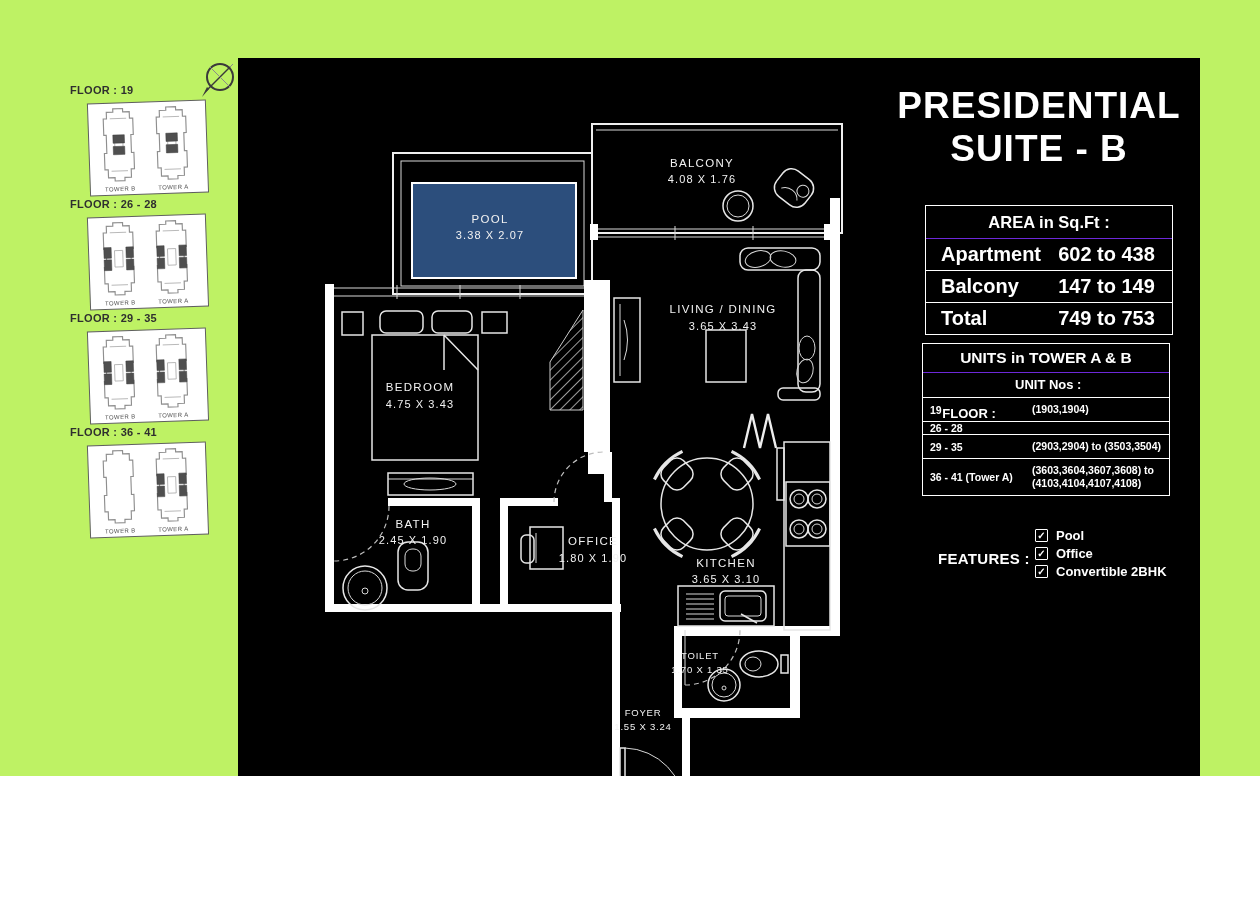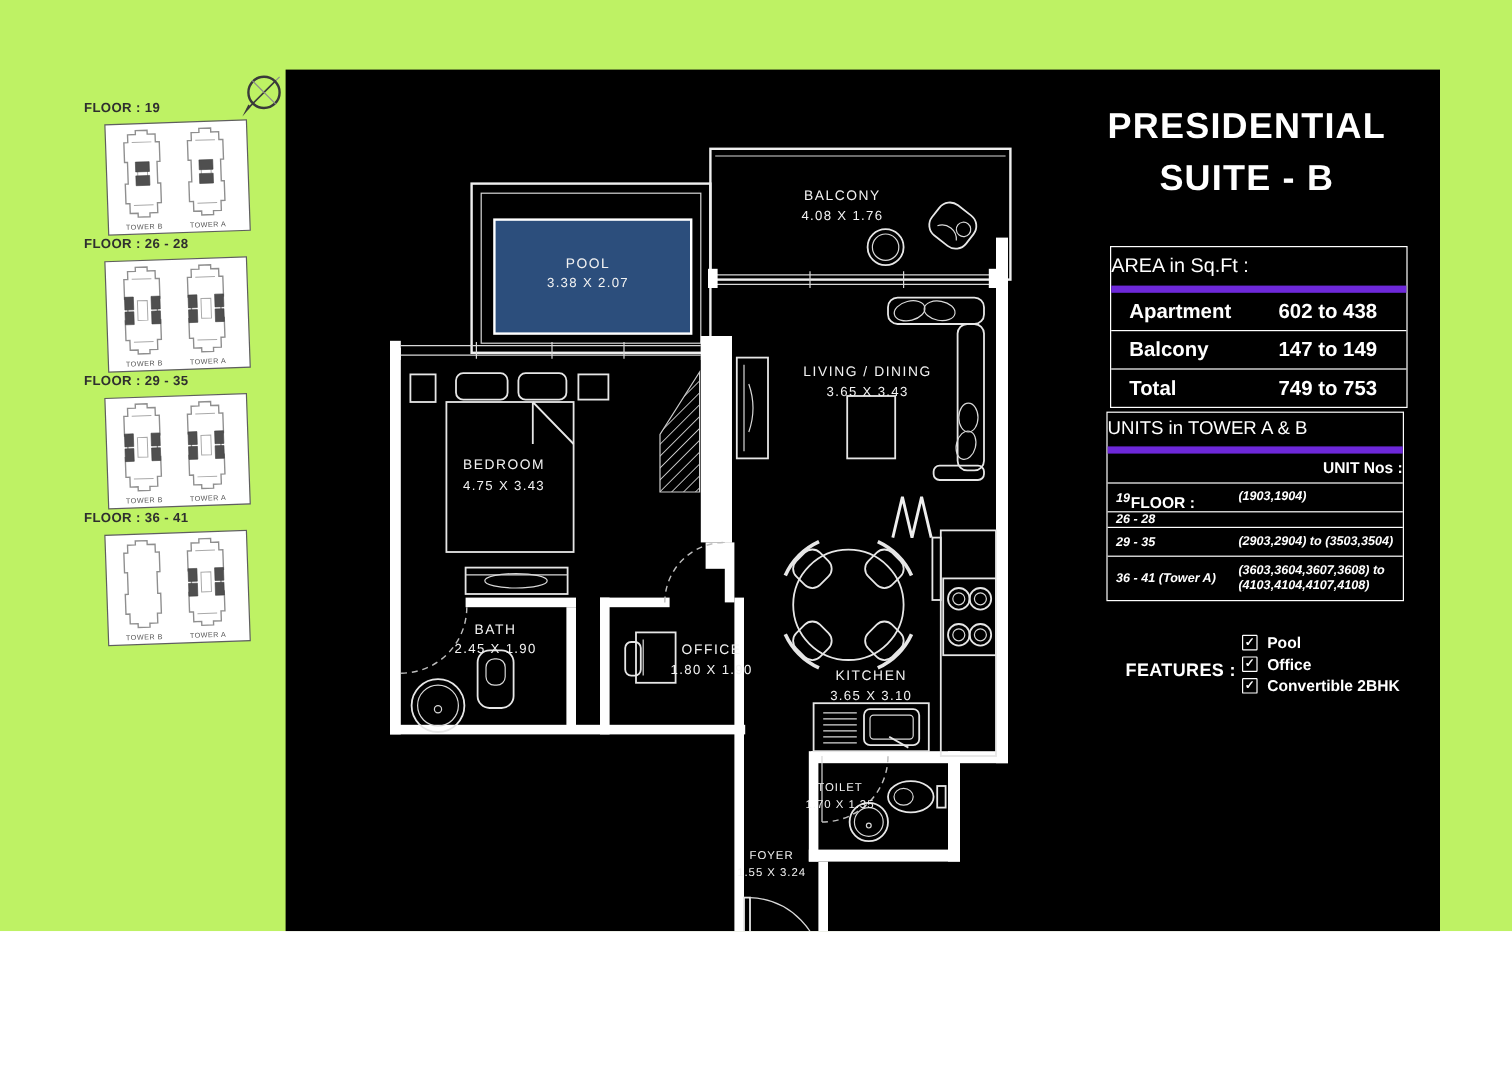--- a/index.html
+++ b/index.html
@@ -27,38 +27,38 @@
   .thin15{fill:none;stroke:#e6e6e6;stroke-width:1.5;}
   .thin2{fill:none;stroke:#efefef;stroke-width:2;}
   .dashed{fill:none;stroke:#bdbdbd;stroke-width:1.2;stroke-dasharray:5 4;}
   .room-name{fill:#f2f2f2;font-size:11.5px;letter-spacing:1.3px;text-anchor:middle;
              font-family:"Liberation Sans",sans-serif;}
   .room-dims{fill:#f2f2f2;font-size:11px;letter-spacing:1.1px;text-anchor:middle;
              font-family:"Liberation Sans",sans-serif;}
   .room-sm{font-size:9.5px;letter-spacing:.8px;}
   
   .title{position:absolute;left:642px;top:26px;width:318px;text-align:center;color:#fff;
-         font-size:30px;font-weight:bold;letter-spacing:1px;line-height:43px;}
+         font-size:37px;font-weight:bold;letter-spacing:1px;line-height:43px;}
   .panel-table{position:absolute;width:248px;border:1px solid #fff;color:#fff;box-sizing:border-box;background:#000;}
   .area-table{left:687px;top:147px;}
   .units-table{left:684px;top:285px;}
-  .tbl-header{height:32px;line-height:32px;font-weight:normal;font-size:16.5px;
-              border-bottom:6px solid #6d28d9;}
+  .tbl-header{height:32px;line-height:32px;text-align:center;font-weight:bold;font-size:16.5px;
+              border-bottom:1px solid #6d28d9;}
   .units-table .tbl-header{height:28px;line-height:28px;font-size:15.5px;}
   .area-row{display:flex;height:31px;line-height:31px;border-bottom:1px solid #fff;
-            font-weight:bold;font-size:17px;}
+            font-weight:bold;font-size:20px;}
   .area-row:last-child{border-bottom:none;}
   .area-row .lbl{flex:0 0 100px;padding-left:15px;}
   .area-row .val{flex:1;text-align:center;}
   .units-sub{display:flex;height:24px;line-height:24px;border-bottom:1px solid #fff;
              font-weight:bold;font-size:13px;}
   .units-sub .c1{flex:0 0 92px;text-align:center;margin-top:29px;}
-  .units-sub .c2{flex:1;text-align:right;}
+  .units-sub .c2{flex:1;text-align:left;}
   .units-row{display:flex;border-bottom:1px solid #fff;font-weight:bold;font-size:10.5px;
-             align-items:center;font-style:italic;}
+             align-items:center;}
   .units-row:last-child{border-bottom:none;}
   .units-row .c1{flex:0 0 86px;padding-left:7px;}
   .units-row .c2{flex:1;white-space:pre-line;line-height:13px;padding:5px 2px 5px 0;margin-left:16px;}
   .features{position:absolute;left:700px;top:468px;color:#fff;display:flex;}
   .features-label{font-weight:bold;font-size:15px;width:97px;letter-spacing:.3px;margin-top:24px;}
   .feature-item{display:flex;align-items:center;height:18px;font-weight:bold;font-size:13px;}
   .checkbox{display:inline-block;width:11px;height:11px;border:1.5px solid #fff;border-radius:1px;
             font-size:10px;line-height:11px;text-align:center;margin-right:8px;font-weight:bold;}
 </style>
 </head>

